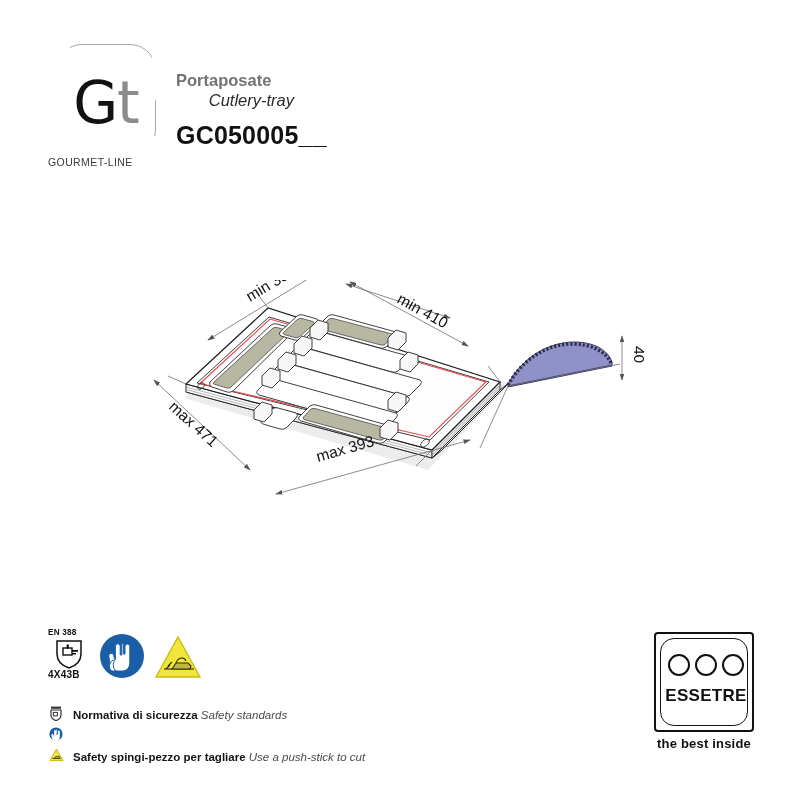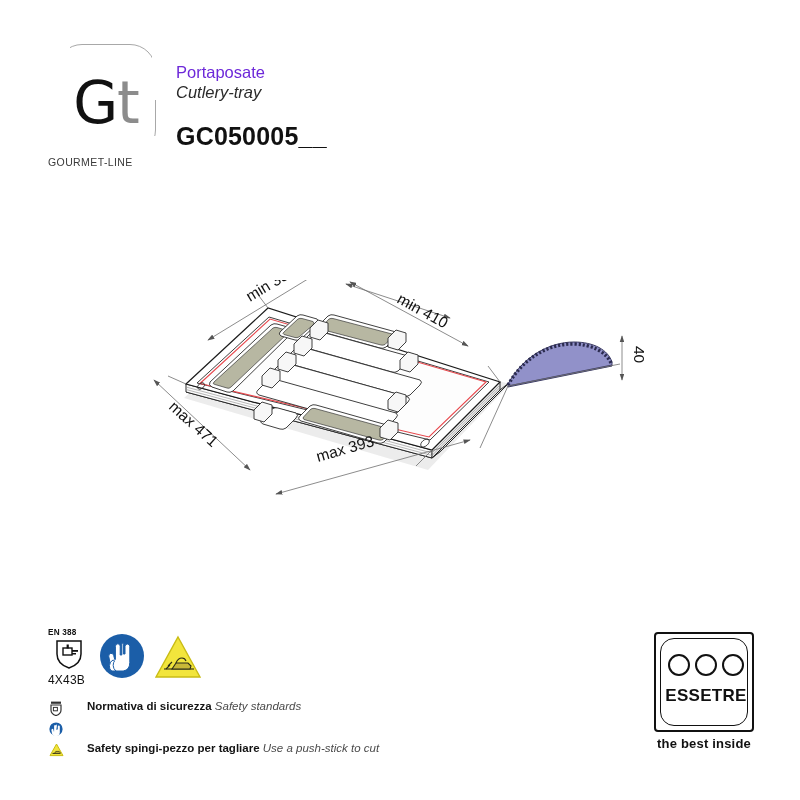--- a/index.html
+++ b/index.html
@@ -37,47 +37,47 @@
     text-align:center;
   }
   .logo-gt .g{color:#111;}
   .logo-gt .t{color:#8c8c8c;}
   .logo-caption{
     position:absolute;left:0;top:112px;width:116px;
     font-size:10.5px;letter-spacing:.4px;color:#3a3a3a;
   }
 
   .title-block{position:absolute;left:128px;top:18px;}
-  .t-name{font-size:16.5px;color:#6d28d9;line-height:20px;font-weight:400;}
-  .t-name-en{font-size:16.5px;color:#2b2b2b;line-height:21px;font-style:italic;}
+  .t-name{font-size:16.5px;color:#737373;line-height:20px;font-weight:700;margin-top:8px;}
+  .t-name-en{font-size:16.5px;color:#2b2b2b;line-height:21px;font-style:italic;text-align:center;}
   .t-code{
     font-size:25px;font-weight:bold;color:#111;
-    letter-spacing:.2px;margin-top:18px;line-height:30px;
+    letter-spacing:.2px;margin-top:9px;line-height:30px;
     font-family:"Liberation Sans","DejaVu Sans",sans-serif;
   }
 
   
   .drawing{position:absolute;left:150px;top:280px;width:520px;height:240px;}
   .drawing svg{display:block;}
 
   
   .safety{position:absolute;left:48px;top:628px;width:400px;}
   .pict-row{position:absolute;left:0;top:0;height:58px;display:flex;align-items:flex-start;gap:9px;}
   .pict{position:relative;}
 
   .pict-en388{width:42px;height:55px;}
   .en-top{font-size:8.2px;font-weight:bold;color:#111;letter-spacing:.2px;line-height:10px;}
   .en-mid{width:30px;height:30px;margin:1px auto 0;}
-  .en-bot{font-size:12px;font-weight:normal;color:#111;letter-spacing:.2px;line-height:11px;margin-top:6px;}
+  .en-bot{font-size:10px;font-weight:bold;color:#111;letter-spacing:.2px;line-height:11px;}
 
   .pict-glove{width:46px;height:46px;margin-top:5px;}
   .pict-tri{width:48px;height:44px;margin-top:7px;}
 
   .lines{position:absolute;left:0;top:72px;width:400px;}
-  .line{display:flex;align-items:flex-start;height:21px;gap:23px;}
+  .line{display:flex;align-items:flex-end;height:21px;gap:9px;}
   .line-ico{width:16px;height:16px;flex:0 0 16px;display:flex;align-items:center;justify-content:center;}
   .line-txt{font-size:11.5px;color:#141414;white-space:nowrap;}
   .line-txt b{font-weight:bold;}
   .line-txt i{font-style:italic;color:#4a4a4a;font-weight:400;}
 
   
   .essetre{position:absolute;left:648px;top:632px;width:112px;height:128px;}
   .es-box{
     position:absolute;left:6px;top:0;width:100px;height:100px;
     border:2.2px solid #111;border-radius:4px;box-sizing:border-box;

